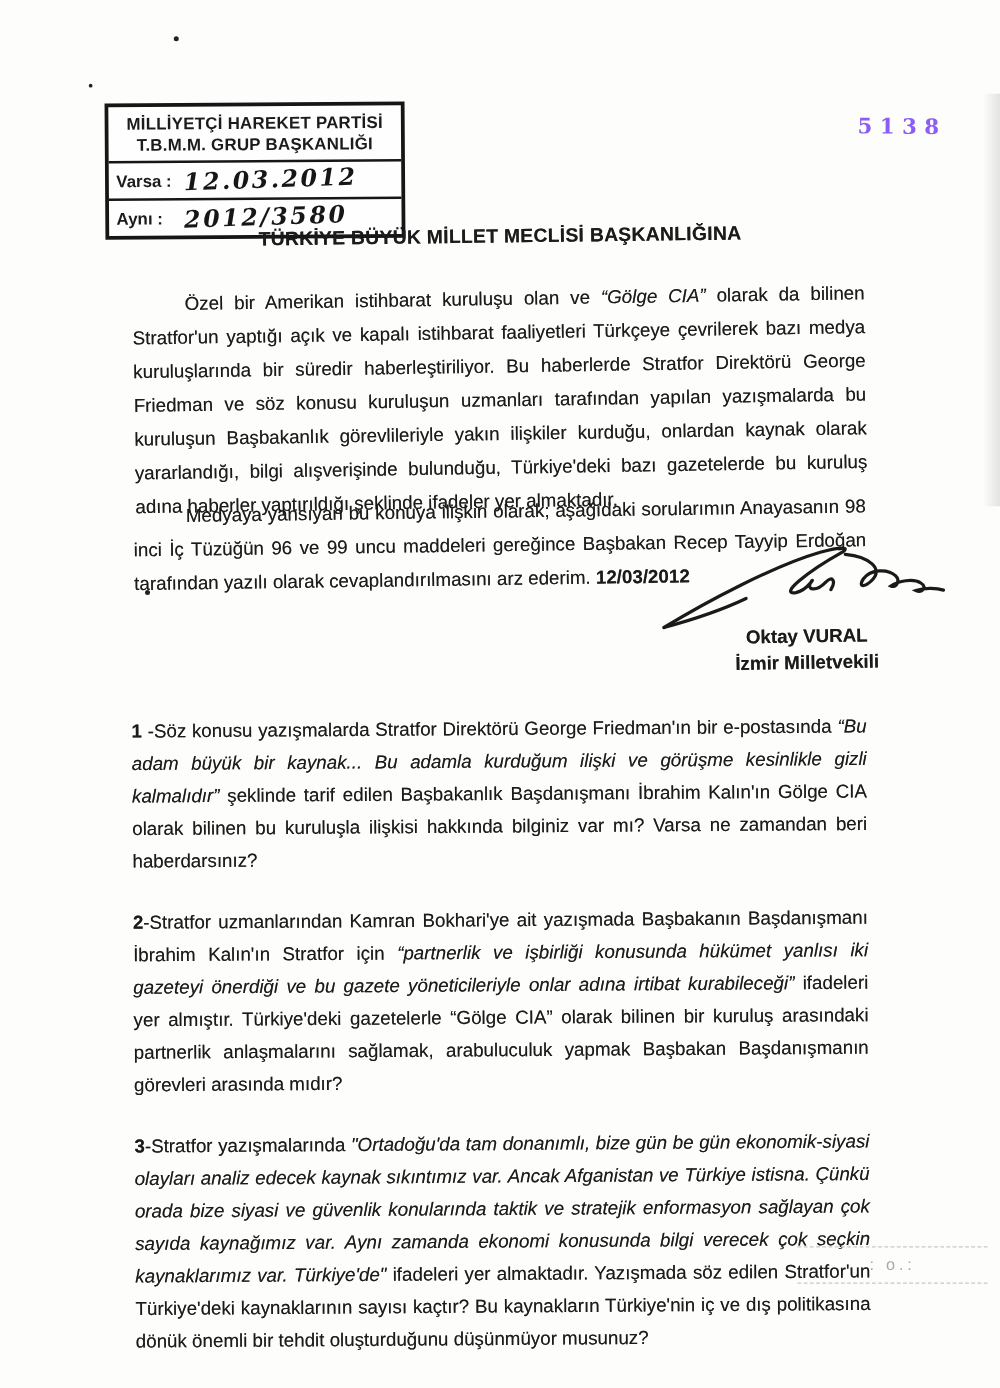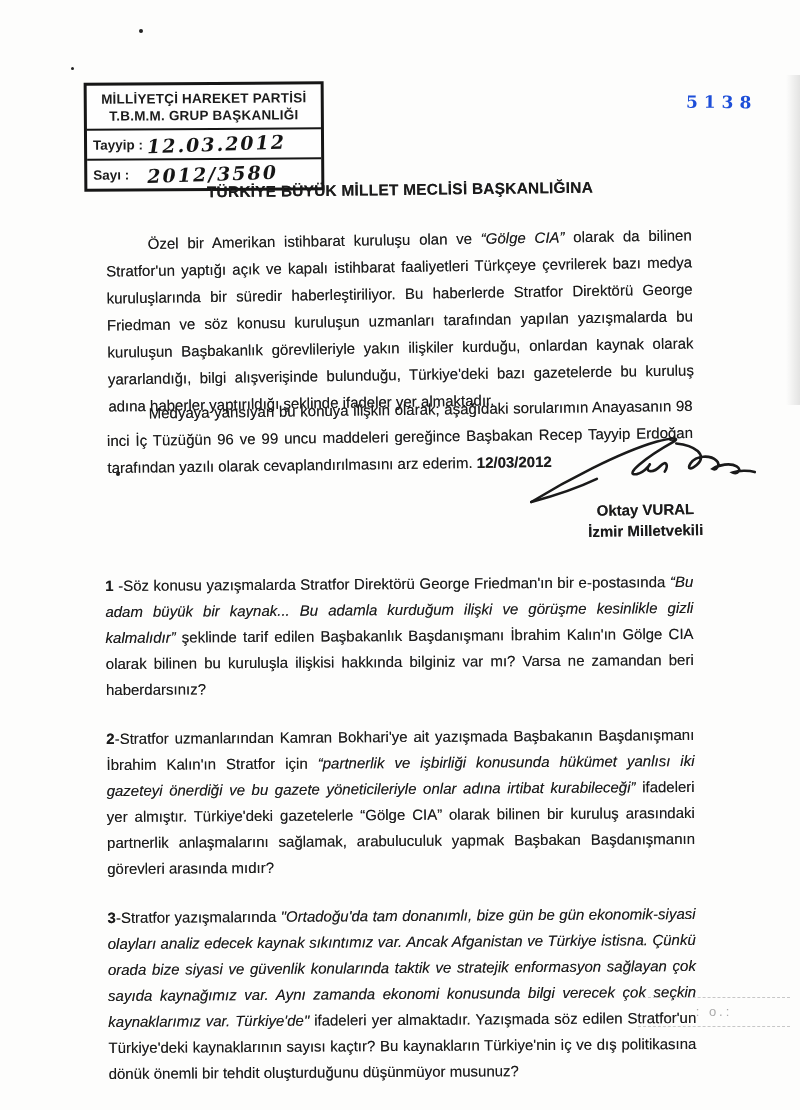--- a/index.html
+++ b/index.html
@@ -31,21 +31,21 @@
   .stamp .lbl{font-weight:bold;font-size:13.5px;width:54px;flex:none;}
   .hand{
     font-family:"DejaVu Serif", serif;font-style:italic;font-weight:600;
     font-size:19px;letter-spacing:2px;transform:rotate(-1.5deg);
     white-space:nowrap;color:#161616;
   }
   
   .docnum{
     position:absolute;left:686px;top:72px;
     font-family:"DejaVu Serif", serif;font-weight:bold;font-size:17px;
-    letter-spacing:6px;color:#1d4ed8;transform:rotate(.5deg);
+    letter-spacing:6px;color:#8b5cf6;transform:rotate(.5deg);
   }
 
   
   .title{
     position:absolute;left:105px;top:161px;width:590px;text-align:center;
     font-weight:bold;font-size:15.5px;letter-spacing:.2px;
     transform:rotate(-.7deg);
     text-shadow:0 0 .4px rgba(0,0,0,.6);
   }
   .para{
@@ -95,25 +95,25 @@
   <div class="speck s1"></div>
   <div class="speck s2"></div>
   <div class="speck s3"></div>
 
   <div class="stamp">
     <div class="party">
       <div>MİLLİYETÇİ HAREKET PARTİSİ</div>
       <div>T.B.M.M. GRUP BAŞKANLIĞI</div>
     </div>
     <div class="row">
-      <span class="lbl">Tayyip :</span>
+      <span class="lbl">Varsa :</span>
       <span class="hand">12.03.2012</span>
     </div>
     <div class="row">
-      <span class="lbl">Sayı :</span>
+      <span class="lbl">Aynı :</span>
       <span class="hand">2012/3580</span>
     </div>
   </div>
 
   <div class="docnum">5138</div>
 
   <div class="title">TÜRKİYE BÜYÜK MİLLET MECLİSİ BAŞKANLIĞINA</div>
 
   <p class="para p1"><span>Özel bir Amerikan istihbarat kuruluşu olan ve </span><span class="seg-i">“Gölge CIA”</span><span> olarak  da bilinen Stratfor'un yaptığı açık ve kapalı istihbarat faaliyetleri  Türkçeye çevrilerek bazı medya kuruluşlarında bir süredir haberleştiriliyor. Bu haberlerde Stratfor Direktörü George Friedman ve söz konusu kuruluşun uzmanları tarafından yapılan yazışmalarda bu kuruluşun Başbakanlık görevlileriyle yakın  ilişkiler kurduğu, onlardan kaynak olarak yararlandığı, bilgi alışverişinde bulunduğu, Türkiye'deki bazı gazetelerde bu kuruluş adına haberler yaptırıldığı şeklinde ifadeler yer almaktadır.</span></p>
   <p class="para p2"><span>Medyaya yansıyan bu konuya ilişkin olarak; aşağıdaki sorularımın Anayasanın 98 inci İç Tüzüğün 96 ve 99 uncu maddeleri gereğince Başbakan Recep Tayyip Erdoğan tarafından yazılı olarak cevaplandırılmasını arz ederim. </span><span class="seg-b">12/03/2012</span></p>

